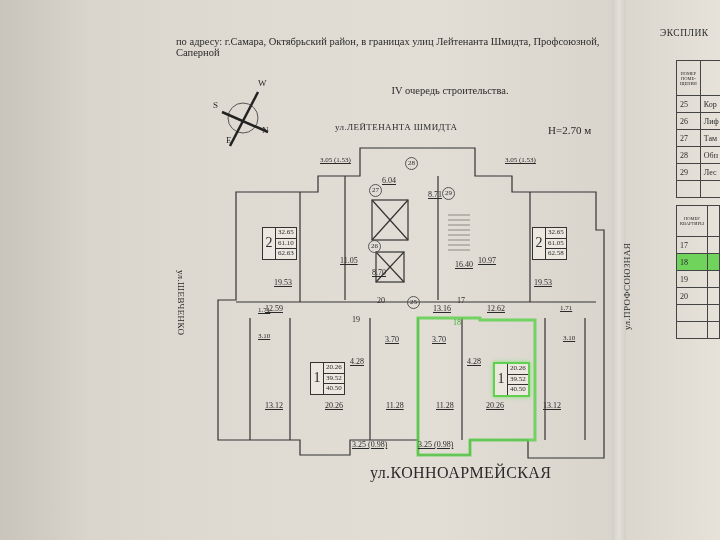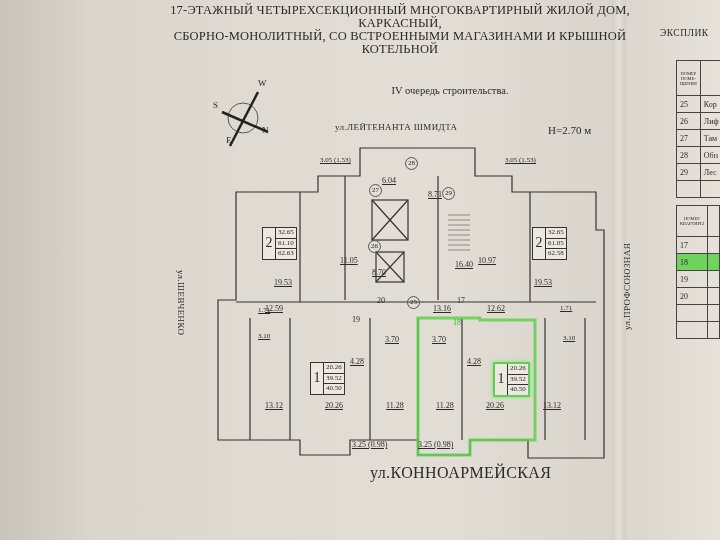--- a/index.html
+++ b/index.html
@@ -37,24 +37,21 @@
   .rowhl td.green{background:#6fd35c;}
   svg.plan{position:absolute;left:0;top:0;}
 </style>
 </head>
 <body>
 
 <div class="page">
   <div class="leftshade"></div>
   <div class="fold"></div>
 
-  <div class="title">
-    <div>17-ЭТАЖНЫЙ ЧЕТЫРЕХСЕКЦИОННЫЙ МНОГОКВАРТИРНЫЙ ЖИЛОЙ ДОМ, КАРКАСНЫЙ,</div>
-    <div>СБОРНО-МОНОЛИТНЫЙ, СО ВСТРОЕННЫМИ МАГАЗИНАМИ И КРЫШНОЙ КОТЕЛЬНОЙ</div>
-  </div>
+  <div class="addr">по адресу: г.Самара, Октябрьский район,  в границах улиц Лейтенанта Шмидта, Профсоюзной, Саперной</div>
   <div class="stage">IV очередь строительства.</div>
   <div class="height">H=2.70 м</div>
 
   <svg class="compass" viewBox="0 0 70 70">
     <circle cx="33" cy="38" r="15" fill="none" stroke="#555" stroke-width="1"></circle>
     <line x1="48" y1="12" x2="20" y2="66" stroke="#222" stroke-width="2.5"></line>
     <line x1="12" y1="32" x2="58" y2="52" stroke="#222" stroke-width="2.5"></line>
   </svg>
   <div class="tiny" style="left:258px;top:78px;font-size:9px;">W</div>
   <div class="tiny" style="left:213px;top:100px;font-size:9px;">S</div>

